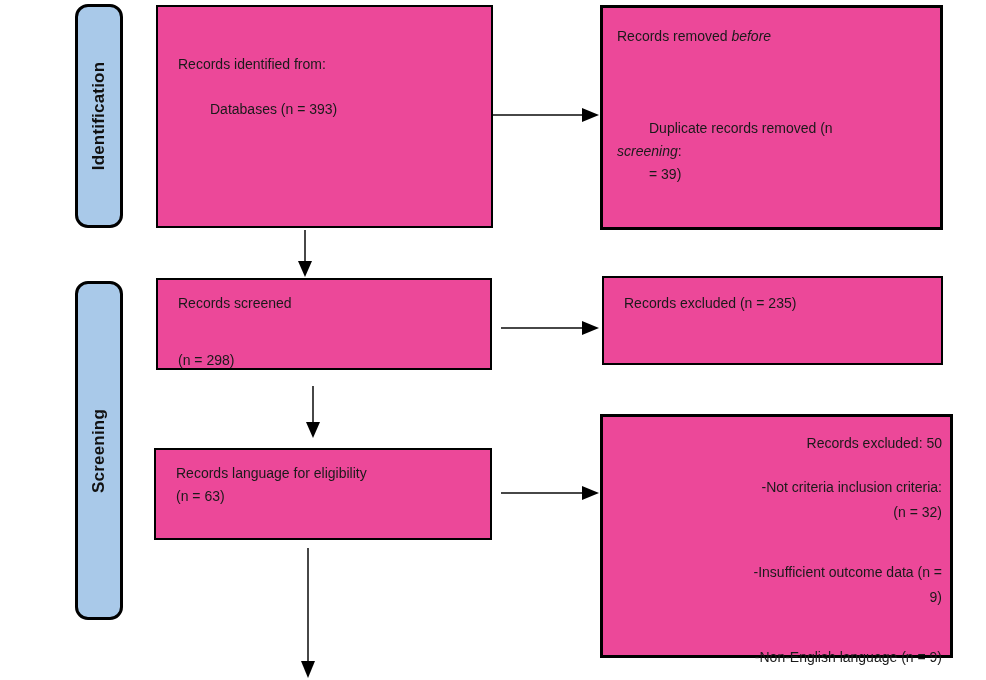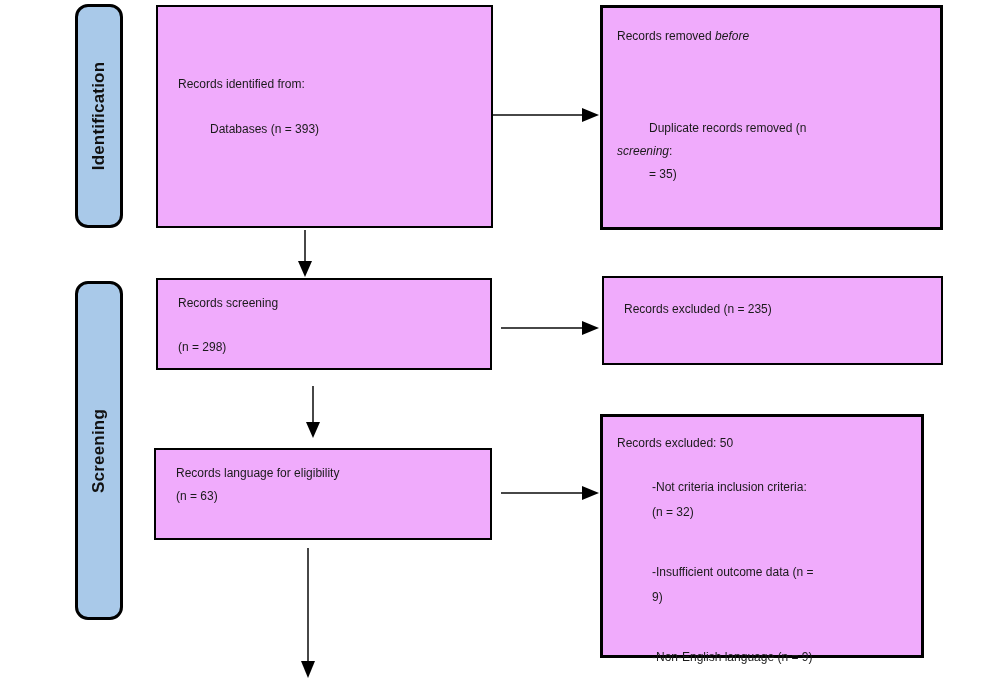--- a/index.html
+++ b/index.html
@@ -28,24 +28,24 @@
     transform:translate(-50%,-50%) rotate(-90deg);
     white-space:nowrap;
     font-weight:bold;
     font-size:17px;
     letter-spacing:.2px;
     color:#111111;
   }
 
   .box{
     position:absolute;
-    background:#f0abfc;
+    background:#ec4899;
     border:2px solid var(--box-border,#000000);
     box-sizing:border-box;
-    font-size:12px;
+    font-size:14px;
     line-height:23px;
     padding-left:20px;
     padding-right:8px;
   }
   .box.thick{border-width:3px;padding-left:14px;}
   .t{white-space:nowrap;}
   .indent{margin-left:32px;}
   .it{font-style:italic;}
 
   .excl-items .item{margin-left:35px;line-height:25px;}
@@ -91,46 +91,46 @@
 
   <div class="stage" style="left:75px;top:4px;width:48px;height:224px;">
     <span class="stage-label">Identification</span>
   </div>
 
   <div class="stage" style="left:75px;top:281px;width:48px;height:339px;">
     <span class="stage-label">Screening</span>
   </div>
 
   <div class="box" style="left:156px;top:5px;width:337px;height:223px;">
-    <div class="t" style="margin-top:66px;">Records identified from:</div>
+    <div class="t" style="margin-top:46px;">Records identified from:</div>
     <div class="t indent" style="margin-top:22px;">Databases (n = 393)</div>
   </div>
 
   <div class="box thick" style="left:600px;top:5px;width:343px;height:225px;">
     <div class="t" style="margin-top:17px;"><span>Records removed </span><span class="it">before</span></div>
     <div class="t indent" style="margin-top:69px;">Duplicate records removed (n</div>
     <div class="t"><span class="it">screening</span><span>:</span></div>
-    <div class="t indent">= 35)</div>
+    <div class="t indent">= 39)</div>
   </div>
 
   <div class="box" style="left:156px;top:278px;width:336px;height:92px;">
-    <div class="t" style="margin-top:12px;">Records screening</div>
-    <div class="t" style="margin-top:21px;">(n = 298)</div>
+    <div class="t" style="margin-top:12px;">Records screened</div>
+    <div class="t" style="margin-top:34px;">(n = 298)</div>
   </div>
 
   <div class="box" style="left:602px;top:276px;width:341px;height:89px;">
-    <div class="t" style="margin-top:20px;">Records excluded (n = 235)</div>
+    <div class="t" style="margin-top:14px;">Records excluded (n = 235)</div>
   </div>
 
   <div class="box" style="left:154px;top:448px;width:338px;height:92px;">
     <div class="t" style="margin-top:12px;">Records language for eligibility</div>
     <div class="t" style="">(n = 63)</div>
   </div>
 
-  <div class="box thick" style="left:600px;top:414px;width:324px;height:244px;">
+  <div class="box thick" style="left:600px;top:414px;width:353px;height:244px;text-align:right;">
     <div class="t" style="margin-top:15px;">Records excluded: 50</div>
     <div class="excl-items" style="margin-top:20px;">
       <div class="item">
         <div class="t">-Not criteria inclusion criteria:</div>
         <div class="t">(n = 32)</div>
       </div>
       <div class="item">
         <div class="t">-Insufficient outcome data (n =</div>
         <div class="t">9)</div>
       </div>

